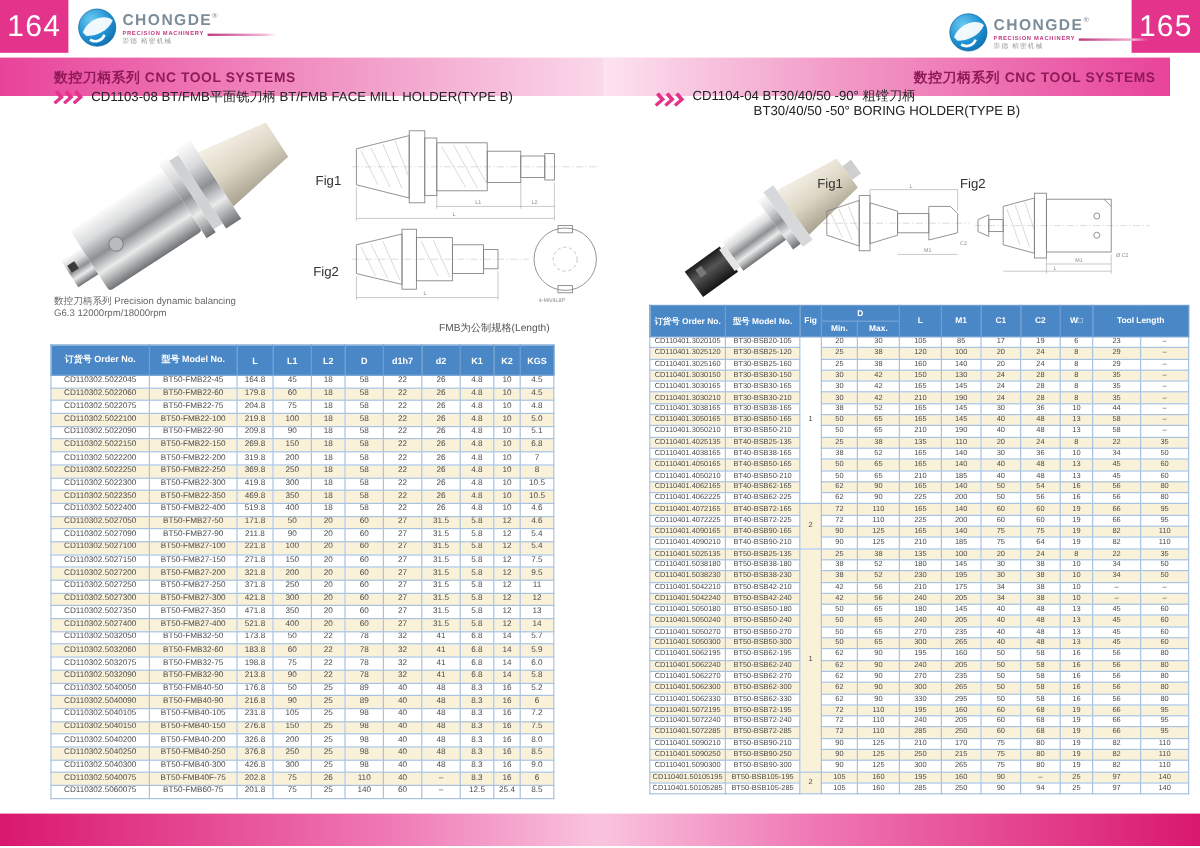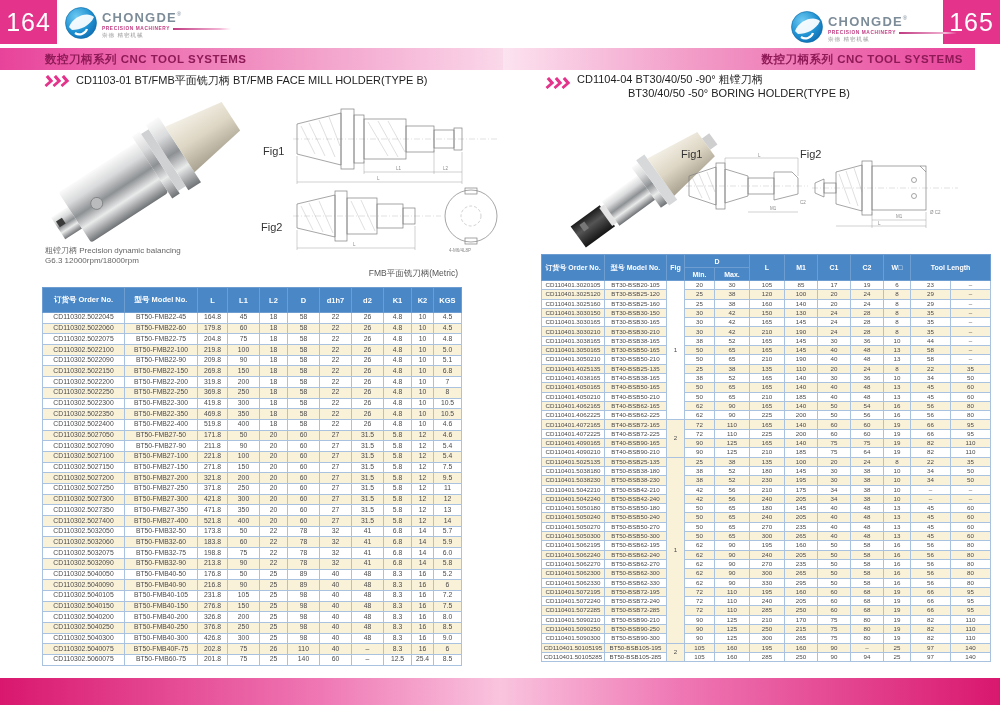--- a/index.html
+++ b/index.html
@@ -1,21 +1,21 @@
 <!DOCTYPE html>
 <html><head>
 <meta charset="utf-8">
 <style>
   html,body{margin:0;padding:0;background:#fff;}
   .sheet{position:relative;width:1000px;height:707px;background:#fff;overflow:hidden;
          font-family:"Liberation Sans",sans-serif;}
   .abs{position:absolute;}
   .pagebox{background:#e4338b;color:#fff;display:flex;align-items:center;justify-content:center;
            font-size:25px;letter-spacing:1px;}
-  .banner{height:22px;display:flex;align-items:center;color:#8e1a57;font-weight:bold;font-size:11.5px;
+  .banner{height:32px;display:flex;align-items:center;color:#8e1a57;font-weight:bold;font-size:11.5px;
           letter-spacing:0.5px;white-space:nowrap;}
   .banner-left{background:linear-gradient(90deg,#e8439a 0%,#f29cc8 55%,#fce3f0 100%);padding-left:45px;}
   .banner-right{background:linear-gradient(90deg,#fce3f0 0%,#f29cc8 40%,#e8439a 100%);justify-content:flex-end;padding-right:12px;}
   .logo{display:flex;align-items:flex-start;gap:4px;}
   .logo-text{line-height:1;padding-top:3px;}
   .brand{font-size:13px;font-weight:bold;color:#7d8c99;letter-spacing:1.2px;}
   .reg{font-size:6px;vertical-align:super;color:#7d8c99;}
   .sub{font-size:4.8px;font-weight:bold;color:#c03b82;letter-spacing:0.6px;margin-top:1.5px;
        display:flex;align-items:center;gap:3px;}
   .sub .dash{display:inline-block;width:58px;height:2px;
@@ -98,21 +98,21 @@
 
   <div class="abs banner banner-left" style="left:0;top:48px;width:497px;">数控刀柄系列  CNC TOOL  SYSTEMS</div>
 
   <svg class="abs" style="left:44px;top:75px;" width="26" height="12" viewBox="0 0 26 12">
     <g transform="skewX(-8)">
         <path class="chev" d="M3,1 8,6 3,11"></path>
         <path class="chev" d="M11,1 16,6 11,11"></path>
         <path class="chev" d="M19,1 24,6 19,11"></path>
       </g>
   </svg>
-  <div class="abs title" style="left:76px;top:73px;">CD1103-01 BT/FMB平面铣刀柄 BT/FMB FACE MILL HOLDER(TYPE B)</div>
+  <div class="abs title" style="left:76px;top:73px;">CD1103-08 BT/FMB平面铣刀柄 BT/FMB FACE MILL HOLDER(TYPE B)</div>
 
   <svg class="abs" style="left:30px;top:95px;" width="225" height="158" viewBox="0 0 225 158">
     <g transform="rotate(-33 112 79)">
       <rect x="12" y="66" width="20" height="26" fill="url(#gm)"></rect>
       <rect x="14" y="72" width="7" height="7" fill="#3a3a3a"></rect>
       <rect x="32" y="49" width="92" height="60" rx="3" fill="url(#gm)"></rect>
       <circle cx="58" cy="79" r="6" fill="#b9bbbd" stroke="#7c7e80" stroke-width="0.8"></circle>
       <rect x="124" y="42" width="9" height="74" fill="url(#gm)"></rect>
       <rect x="133" y="45" width="9" height="68" fill="#cfd1d3"></rect>
       <rect x="142" y="40" width="15" height="78" fill="url(#gm)"></rect>
@@ -161,24 +161,24 @@
     <rect class="ln" x="172" y="2" width="12" height="6"></rect>
     <rect class="ln" x="172" y="52" width="12" height="6"></rect>
     <line class="dl" x1="4" y1="62" x2="122" y2="62"></line>
       <text class="dt" x="60" y="60">L</text>
     <line class="dl" x1="4" y1="44" x2="4" y2="64"></line>
       <line class="dl" x1="122" y1="40" x2="122" y2="64"></line>
     <text class="dt" x="156" y="66">4-M6/4L8P</text>
   </svg>
 
   <div class="abs note" style="left:45px;top:246px;">
-    <div>粗镗刀柄  Precision dynamic balancing</div>
+    <div>数控刀柄系列  Precision dynamic balancing</div>
     <div>G6.3 12000rpm/18000rpm</div>
   </div>
-  <div class="abs metricnote" style="left:318px;top:268px;width:140px;text-align:right;">FMB平面铣刀柄(Metric)</div>
+  <div class="abs metricnote" style="left:318px;top:268px;width:140px;text-align:right;">FMB为公制规格(Length)</div>
 
   <table id="left-table">
       <colgroup>
         <col style="width:82px">
         <col style="width:73px">
         <col style="width:30px">
         <col style="width:32px">
         <col style="width:28px">
         <col style="width:32px">
         <col style="width:32px">

